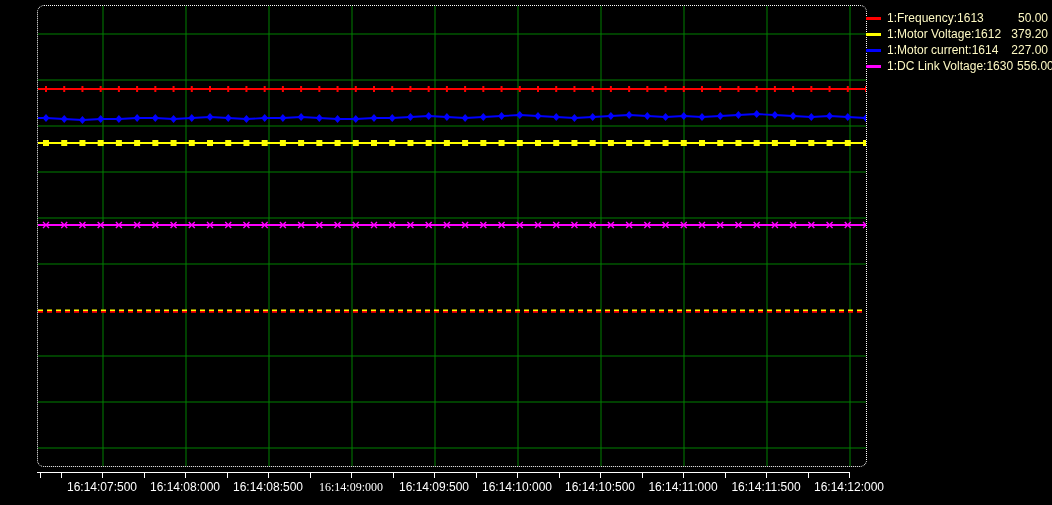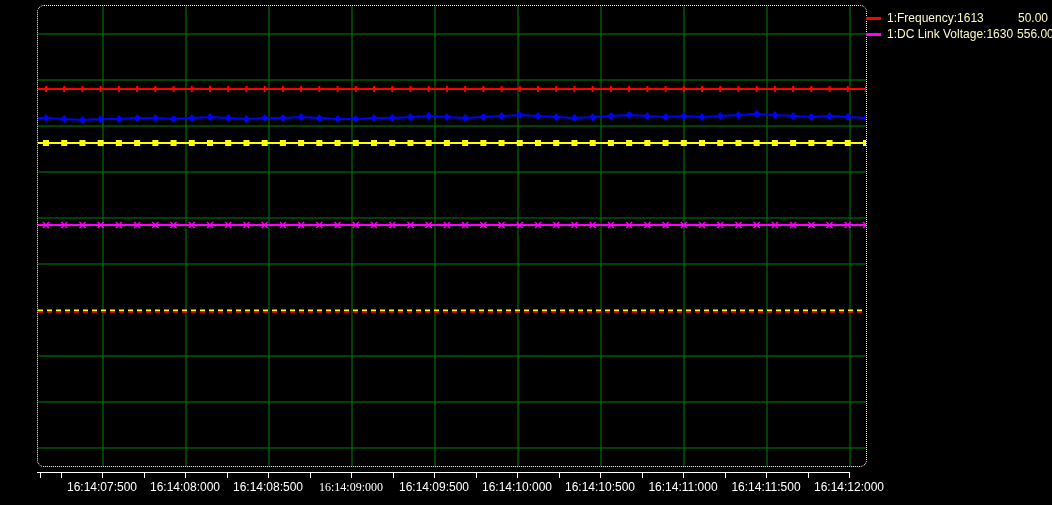--- a/index.html
+++ b/index.html
@@ -251,20 +251,30 @@
     </svg>
 </div>
 
 <div class="legend" id="legend">
     <div class="legend-row">
       <div class="legend-swatch" style="background: rgb(255, 0, 0);"></div>
       <span class="legend-label">1:Frequency:1613</span>
       <span class="legend-value">50.00</span>
     </div>
     <div class="legend-row">
+      <div class="legend-swatch" style="background: rgb(255, 255, 0);"></div>
+      <span class="legend-label">1:Motor Voltage:1612</span>
+      <span class="legend-value">379.20</span>
+    </div>
+    <div class="legend-row">
+      <div class="legend-swatch" style="background: rgb(0, 0, 255);"></div>
+      <span class="legend-label">1:Motor current:1614</span>
+      <span class="legend-value">227.00</span>
+    </div>
+    <div class="legend-row">
       <div class="legend-swatch" style="background: rgb(255, 0, 255);"></div>
       <span class="legend-label">1:DC Link Voltage:1630</span>
       <span class="legend-value">556.00</span>
     </div>
   </div>
 
 <div class="xaxis" id="xaxis">
     <div class="axis-line" style="left: 0px; width: 813px;"></div>
     <div class="tick" style="left: 3px;"></div>
     <div class="tick" style="left: 23.5px;"></div>

